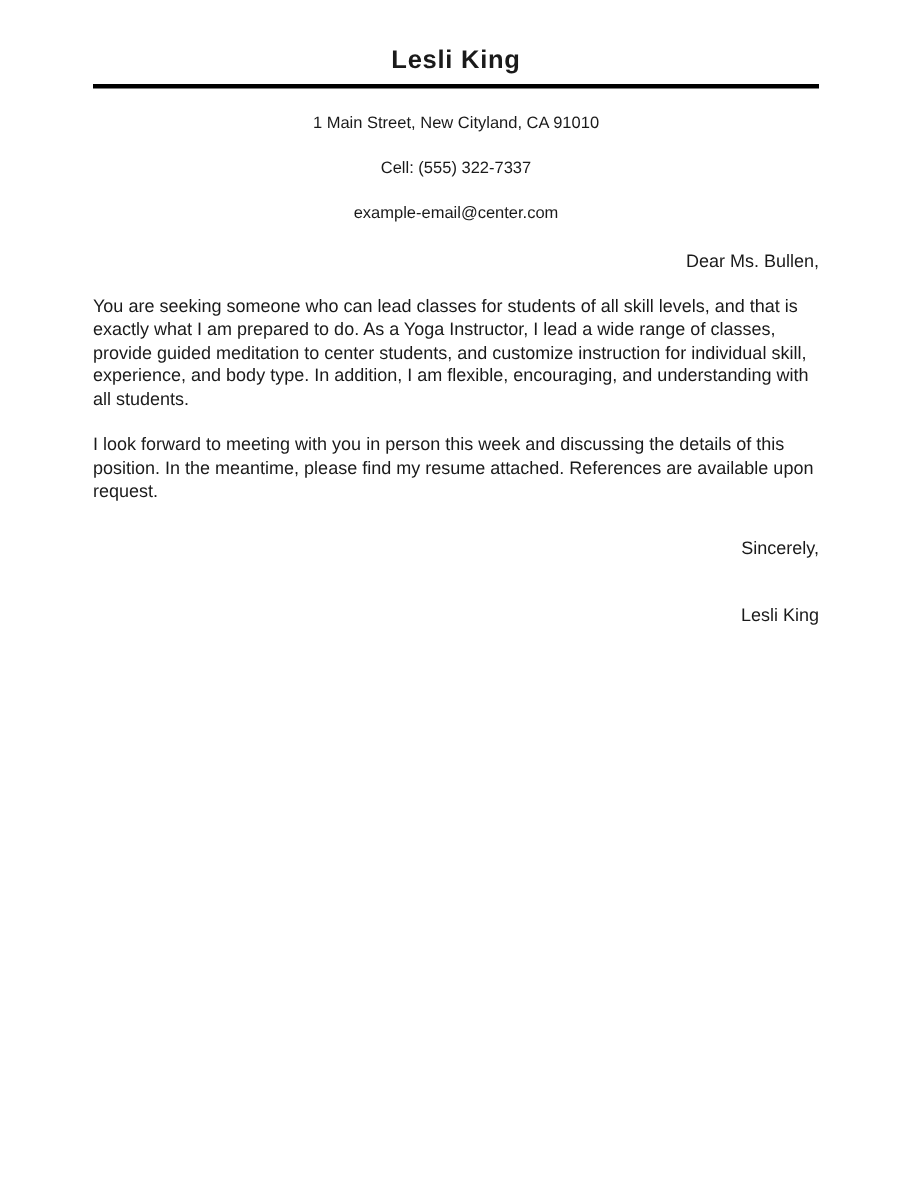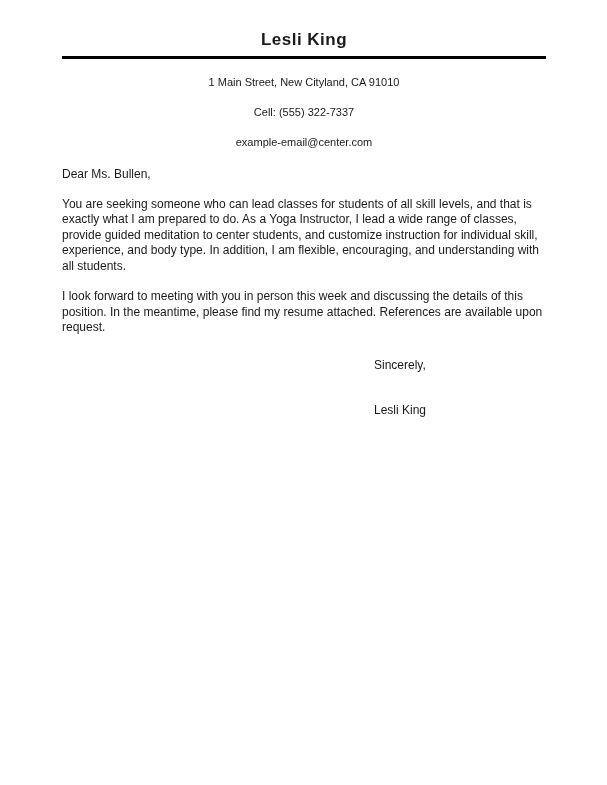--- a/index.html
+++ b/index.html
@@ -43,27 +43,29 @@
     margin: 16px;
   }
   .body-text {
     margin-top: 18px;
     font-size: 12px;
     line-height: 15.5px;
     text-align: left;
   }
   .salutation {
     margin: 0 0 14px 0;
+    text-align: right;
   }
   .para {
     margin: 0 0 15px 0;
   }
   .closing-block {
     margin-top: 22px;
     padding-left: 312px;
+    text-align: right;
   }
   .closing {
     margin: 0 0 30px 0;
   }
   .signature {
     margin: 0;
   }
 </style>
 </head>
 <body>

